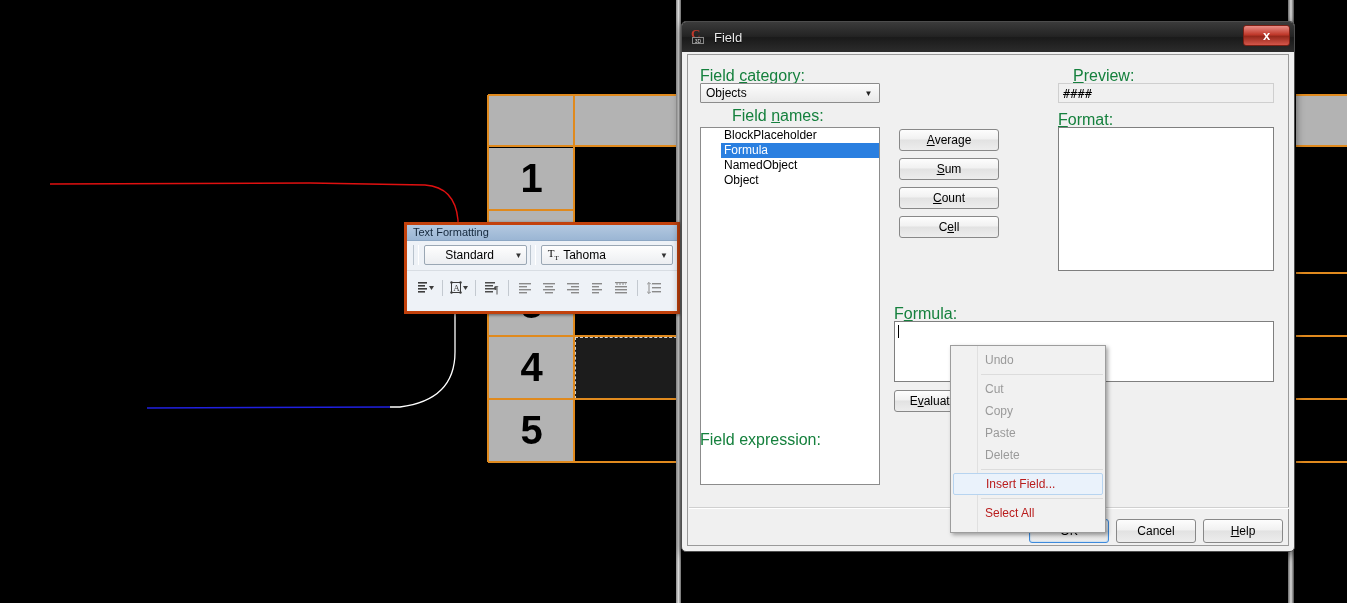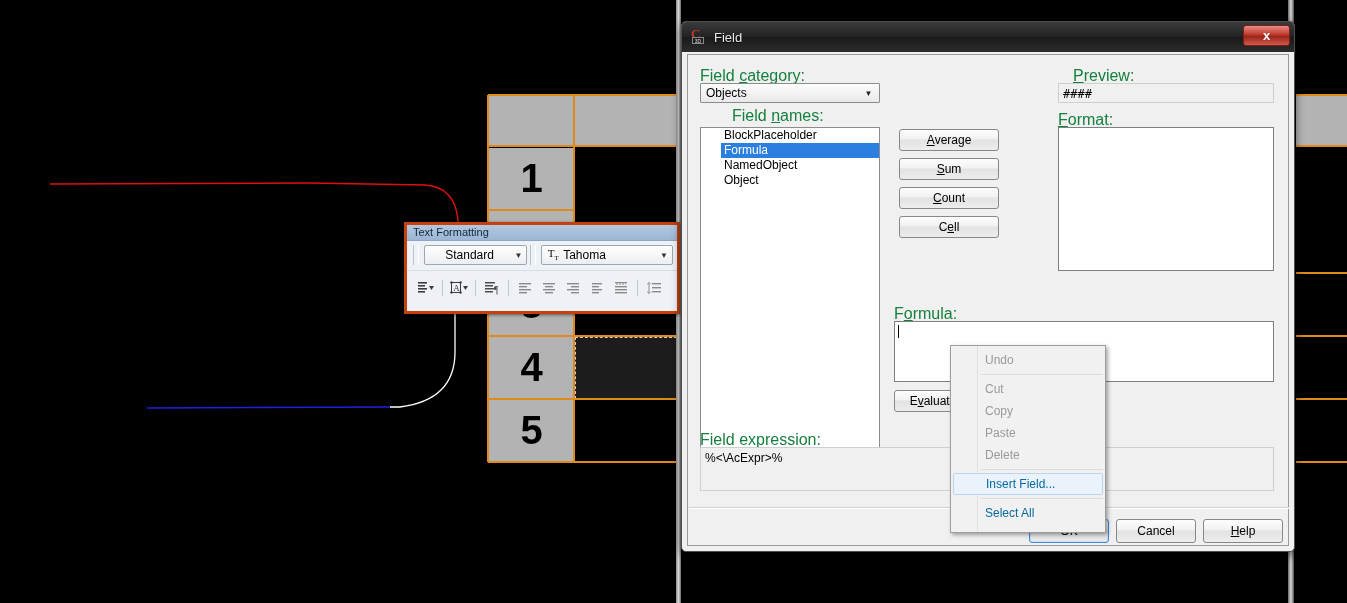--- a/index.html
+++ b/index.html
@@ -96,21 +96,21 @@
   
   .mono{font-family:"DejaVu Sans Mono","Liberation Mono",monospace;}
 
   
   #ctx{position:absolute;left:950px;top:345px;width:156px;height:188px;
        background:#f1f1f1;border:1px solid #9d9d9d;box-sizing:border-box;
        box-shadow:2px 2px 4px rgba(0,0,0,.35);}
   #ctx .gutter{position:absolute;left:0;top:0;bottom:0;width:26px;background:#f1f1f1;
        border-right:1px solid #e0e0e0;}
   #ctx .mi{position:relative;height:22px;line-height:22px;padding-left:34px;font-size:12px;
-       color:#0369a1;box-sizing:border-box;}
+       color:#b91c1c;box-sizing:border-box;}
   #ctx .mi.dis{color:#9a9a9a;}
   #ctx .mi.hl{background:#eaf2fb;border:1px solid #b7d4f0;border-radius:2px;
        margin:0 2px;padding-left:32px;height:22px;line-height:20px;}
   #ctx .msep{height:1px;background:#dcdcdc;margin:3px 2px 3px 30px;}
 </style>
 </head>
 <body>
 
 <div id="cad">
 
@@ -375,21 +375,20 @@
     <div class="whitebox" style="left:206px;top:266px;width:380px;height:61px;">
       <div class="caret" style="left:3px;top:3px;height:13px;"></div>
     </div>
     <div class="btn" style="left:206px;top:335px;width:78px;">
       <span>E</span>
         <u>v</u>
         <span>aluate</span>
     </div>
 
     <div class="lbl" style="left:12px;top:376px;">Field expression:</div>
-    <div class="txtfield ro" style="left:12px;top:392px;width:574px;height:44px;">%&lt;\AcExpr&gt;%</div>
 
     <div class="hr" style="left:1px;top:452px;width:600px;"></div>
 
     <div class="btn def" style="left:341px;top:464px;width:80px;height:24px;">OK</div>
     <div class="btn" style="left:428px;top:464px;width:80px;height:24px;">Cancel</div>
     <div class="btn" style="left:515px;top:464px;width:80px;height:24px;">
       <u>H</u>
         <span>elp</span>
     </div>
   </div>

